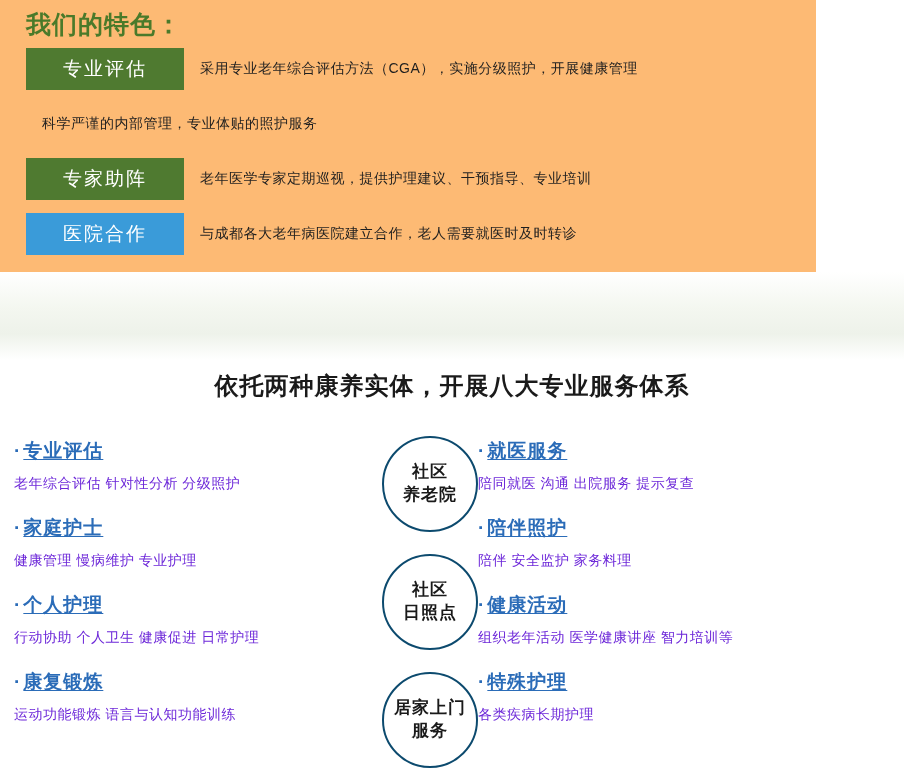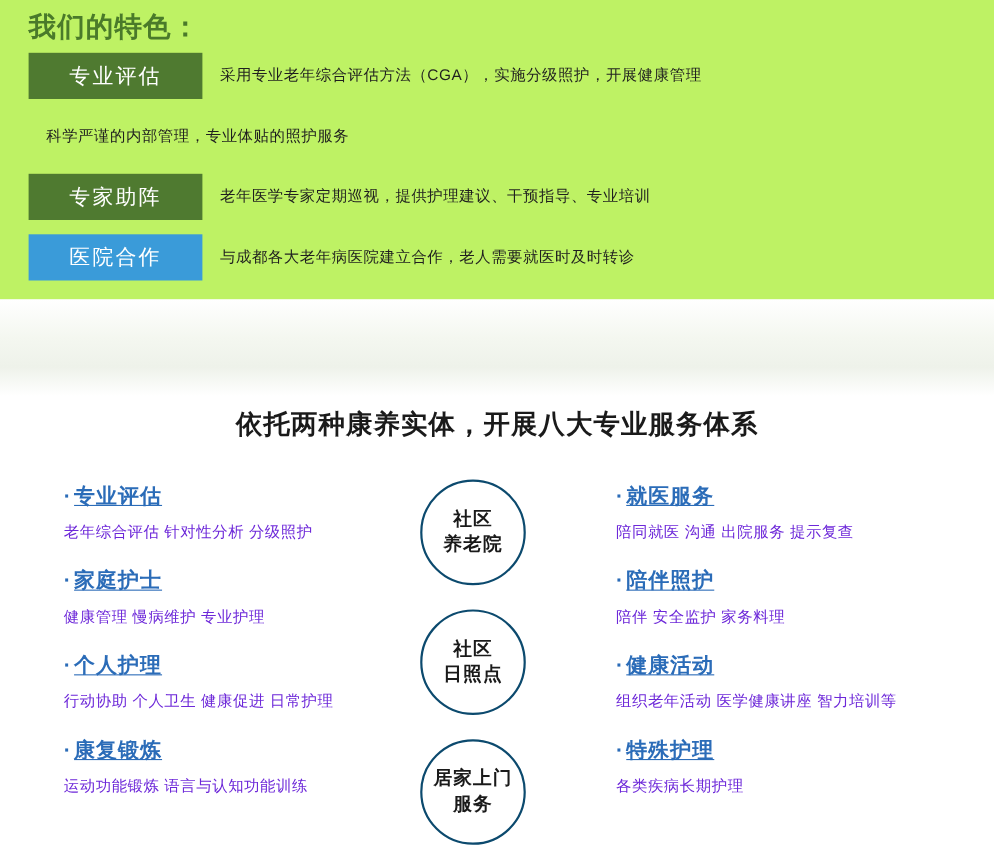--- a/index.html
+++ b/index.html
@@ -14,23 +14,23 @@
     position: relative;
     font-family: "Liberation Sans", sans-serif;
     color: #1a1a1a;
     overflow: hidden;
   }
 
   
   #features-section {
     position: absolute;
     left: 0; top: 0;
-    width: 904px;
+    width: 816px;
     height: 300px;
-    background: #bef264;
+    background: #fdba74;
   }
   #features-title {
     position: absolute;
     left: 26px; top: 8px;
     font-size: 25px;
     font-weight: bold;
     color: #4a7a2a;
     letter-spacing: 1px;
   }
   #features-list {
@@ -90,24 +90,23 @@
     font-size: 24px;
     font-weight: bold;
     color: #1a1a1a;
     letter-spacing: 1px;
   }
 
   .col {
     position: absolute;
     top: 78px;
     width: 360px;
-    margin-left: 44px;
   }
   #col-left  { left: 14px; }
-  #col-right { left: 516px; }
+  #col-right { left: 478px; }
 
   .svc-block { margin-bottom: 22px; }
   .svc-head {
     font-size: 19px;
     font-weight: bold;
     color: #2b6cb8;
     letter-spacing: 1px;
     white-space: nowrap;
   }
   .svc-head .bullet {

